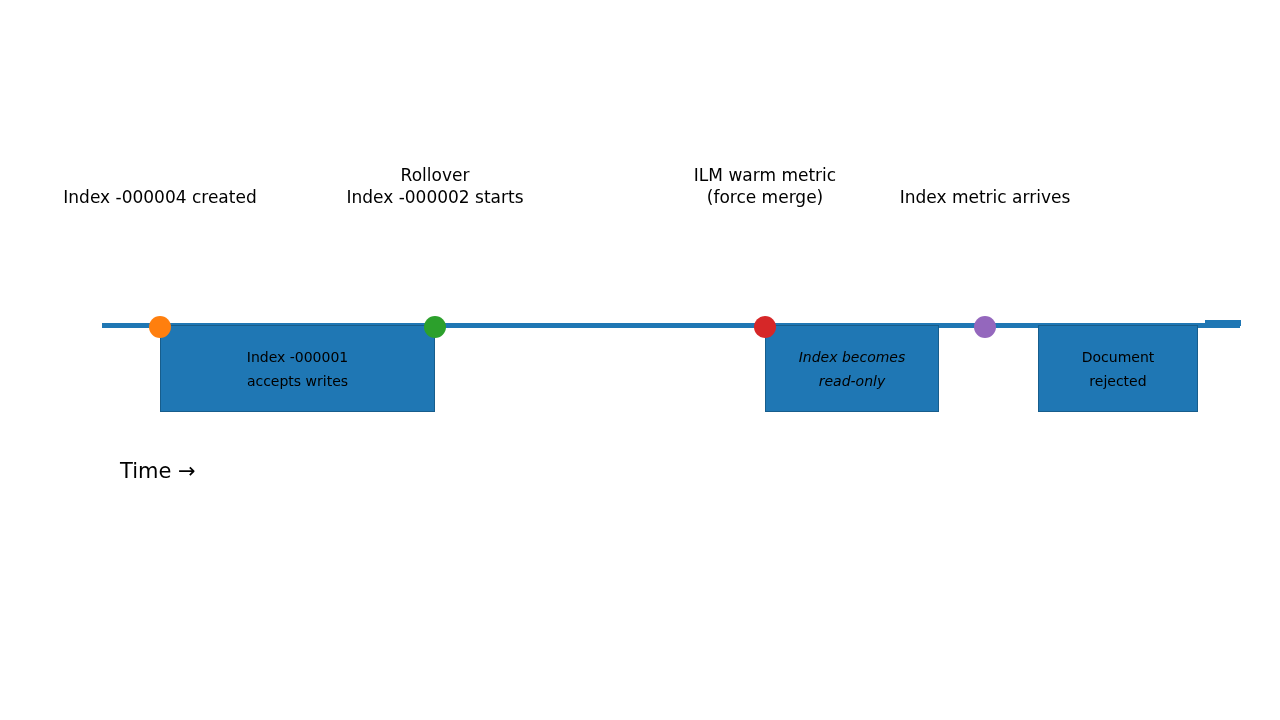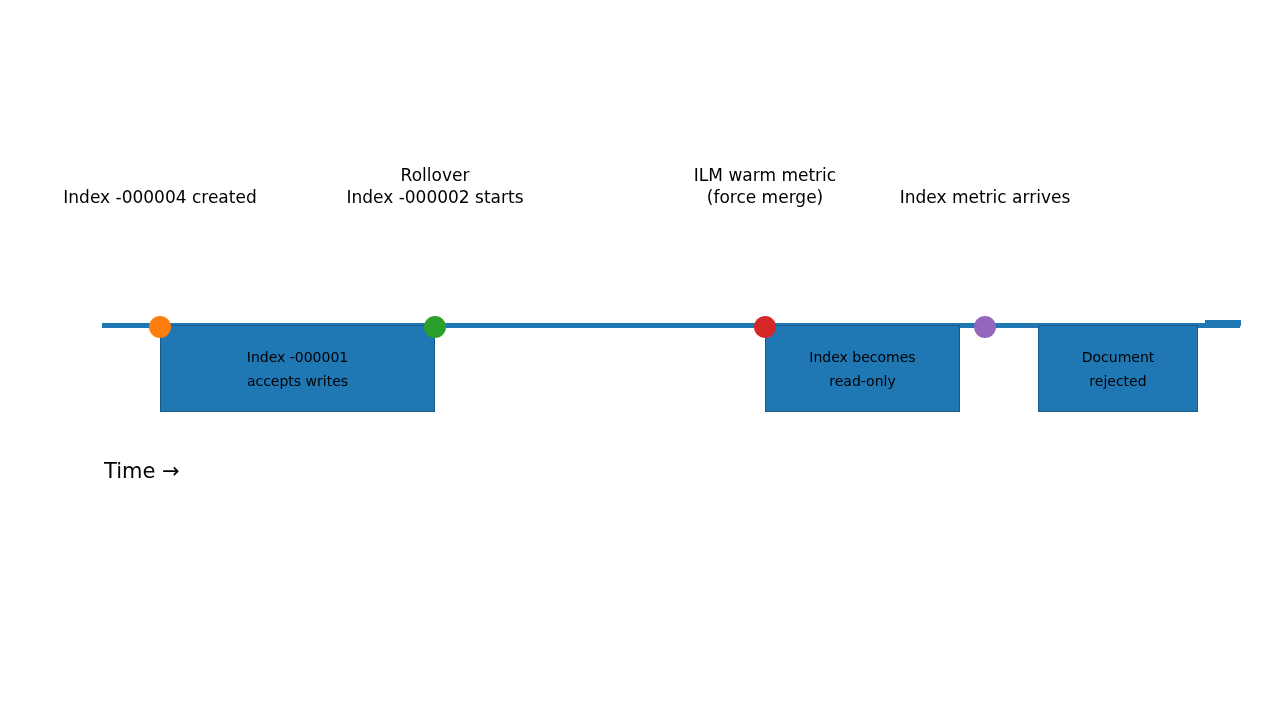--- a/index.html
+++ b/index.html
@@ -46,21 +46,21 @@
     position: absolute;
     top: 325px; height: 87px;
     z-index: 2;
     box-sizing: border-box;
     border: 1.5px solid;
     display: flex;
     align-items: center;
     justify-content: center;
   }
   .s0 { left: 160px;  width: 275px; }
-  .s1 { left: 765px;  width: 195px; }
+  .s1 { left: 765px;  width: 174px; font-style: italic; }
   .s2 { left: 1038px; width: 160px; }
   .span-text {
     text-align: center;
     white-space: pre-line;
     font-size: 14px;
     line-height: 24px;
   }
 
   
   .dot {
@@ -72,21 +72,21 @@
     z-index: 4;
   }
   .d0 { left: 160px; }
   .d1 { left: 435px; }
   .d2 { left: 765px; }
   .d3 { left: 985px; }
 
   
   .time-label {
     position: absolute;
-    left: 104px; top: 458px;
+    left: 120px; top: 458px;
     font-size: 21px;
     line-height: 26px;
   }
 </style>
 </head>
 <body>
 
 <div class="canvas" style="background-color: rgb(255, 255, 255);">
 
   <div class="event-label e0">Index -000004 created</div>

